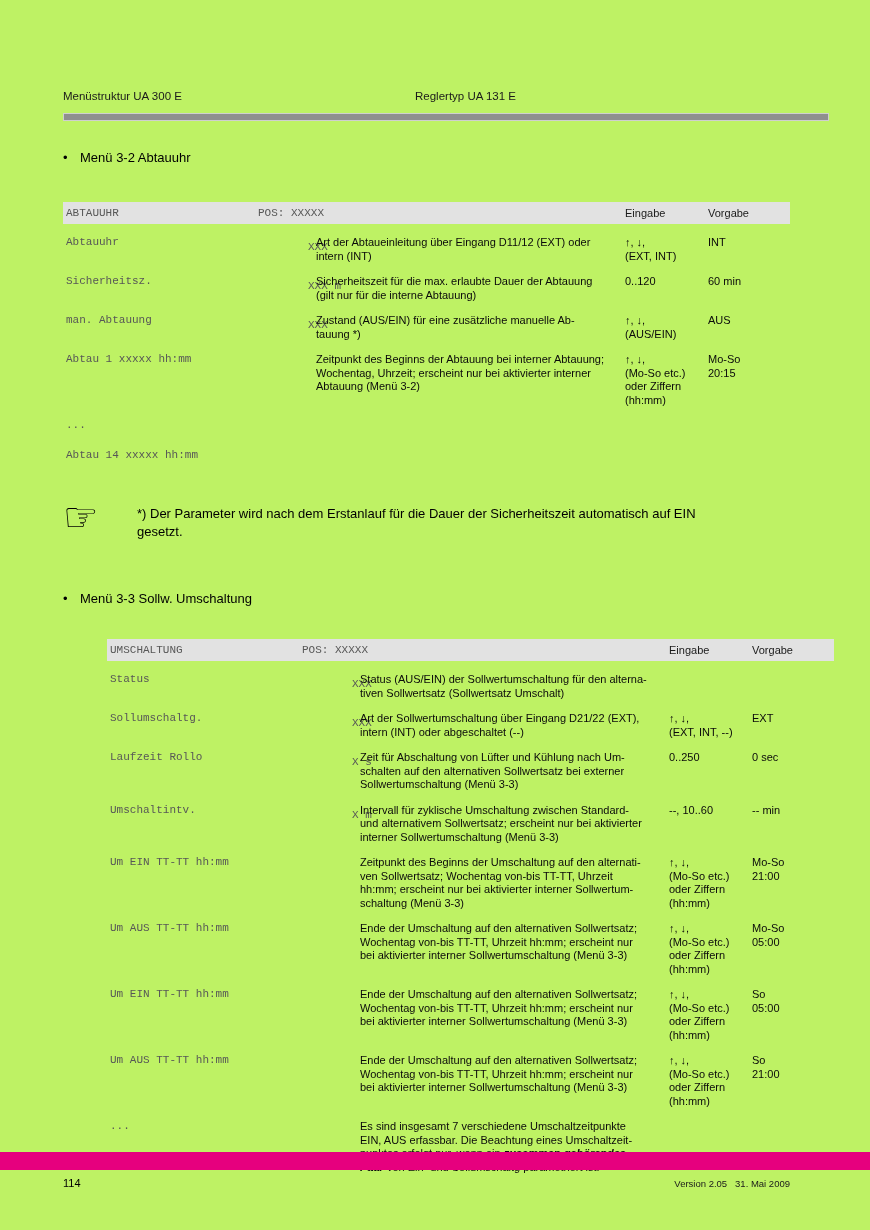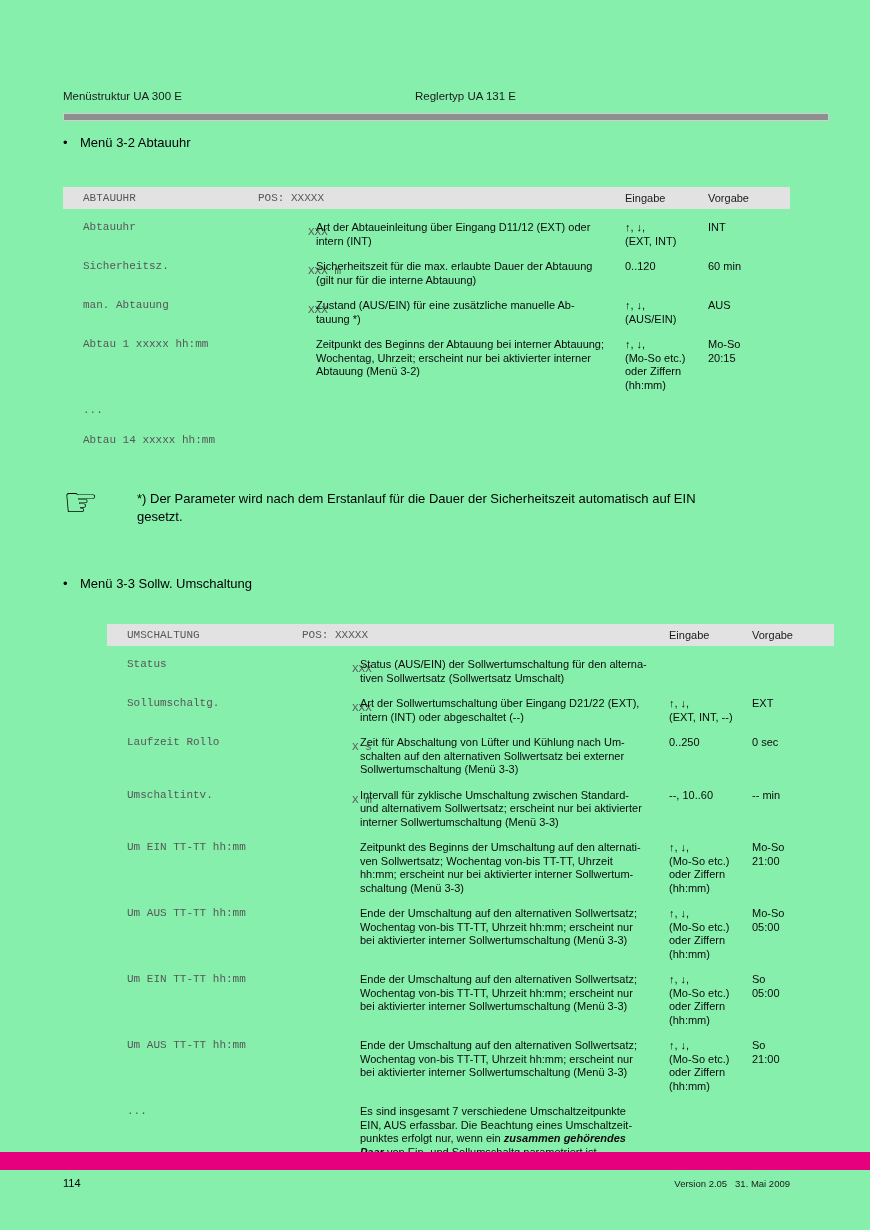--- a/index.html
+++ b/index.html
@@ -1,36 +1,36 @@
 <!DOCTYPE html>
 <html><head>
 <meta charset="utf-8">
 <style>
   html,body { margin:0; padding:0; background:#ffffff; }
   .page {
-    position:relative; width:870px; height:1230px; background:#86efac;
+    position:relative; width:870px; height:1230px; background:#bef264;
     font-family:"Liberation Sans", sans-serif; color:#000; overflow:hidden;
   }
   .content { position:relative; margin-left:63px; width:727px; }
 
   
   .pagehead { position:relative; padding-top:90px; height:16px; font-size:11.5px; color:#1a1a1a; }
   .ph-left { position:absolute; left:0; top:90px; }
   .ph-center { position:absolute; left:352px; top:90px; }
   .divider { margin-top:7px; width:766px; height:8px; background:#8f8f8f; border:1px solid #cfcfcf; box-sizing:border-box; }
 
   
-  .sec-title { margin-top:14px; font-size:13px; color:#000; }
+  .sec-title { margin-top:29px; font-size:13px; color:#000; }
   .sec-title .bullet { display:inline-block; width:17px; }
 
   
   .ptable { margin-top:37px; width:727px; }
   .thead { display:flex; align-items:center; height:22px; background:#e2e2e2; }
   .trow  { display:flex; align-items:flex-start; margin-top:12px; }
-  .c1 { width:159px; box-sizing:border-box; padding-left:20px; flex:none; }
+  .c1 { width:159px; box-sizing:border-box; padding-left:3px; flex:none; }
   .c2 { width:94px;  box-sizing:border-box; flex:none;padding-left:36px; }
   .c3 { width:309px; box-sizing:border-box; flex:none; }
   .c4 { width:83px;  box-sizing:border-box; flex:none; }
   .c5 { width:82px;  box-sizing:border-box; flex:none; }
   .mono { font-family:"Liberation Mono","DejaVu Sans Mono",monospace; font-size:11px; color:#575757; white-space:pre; }
   .trow .c2 .mono { padding-left:50px; display:inline-block;text-align:center; }
   .desc { font-size:11px; line-height:13.5px; color:#0a0a0a; white-space:pre-line; }
   .desc .bi { font-weight:bold; font-style:italic; }
   .inout { font-size:11px; line-height:13.5px; color:#0a0a0a; white-space:pre-line; }
   .colhdr { font-size:11px; color:#1a1a1a; }

